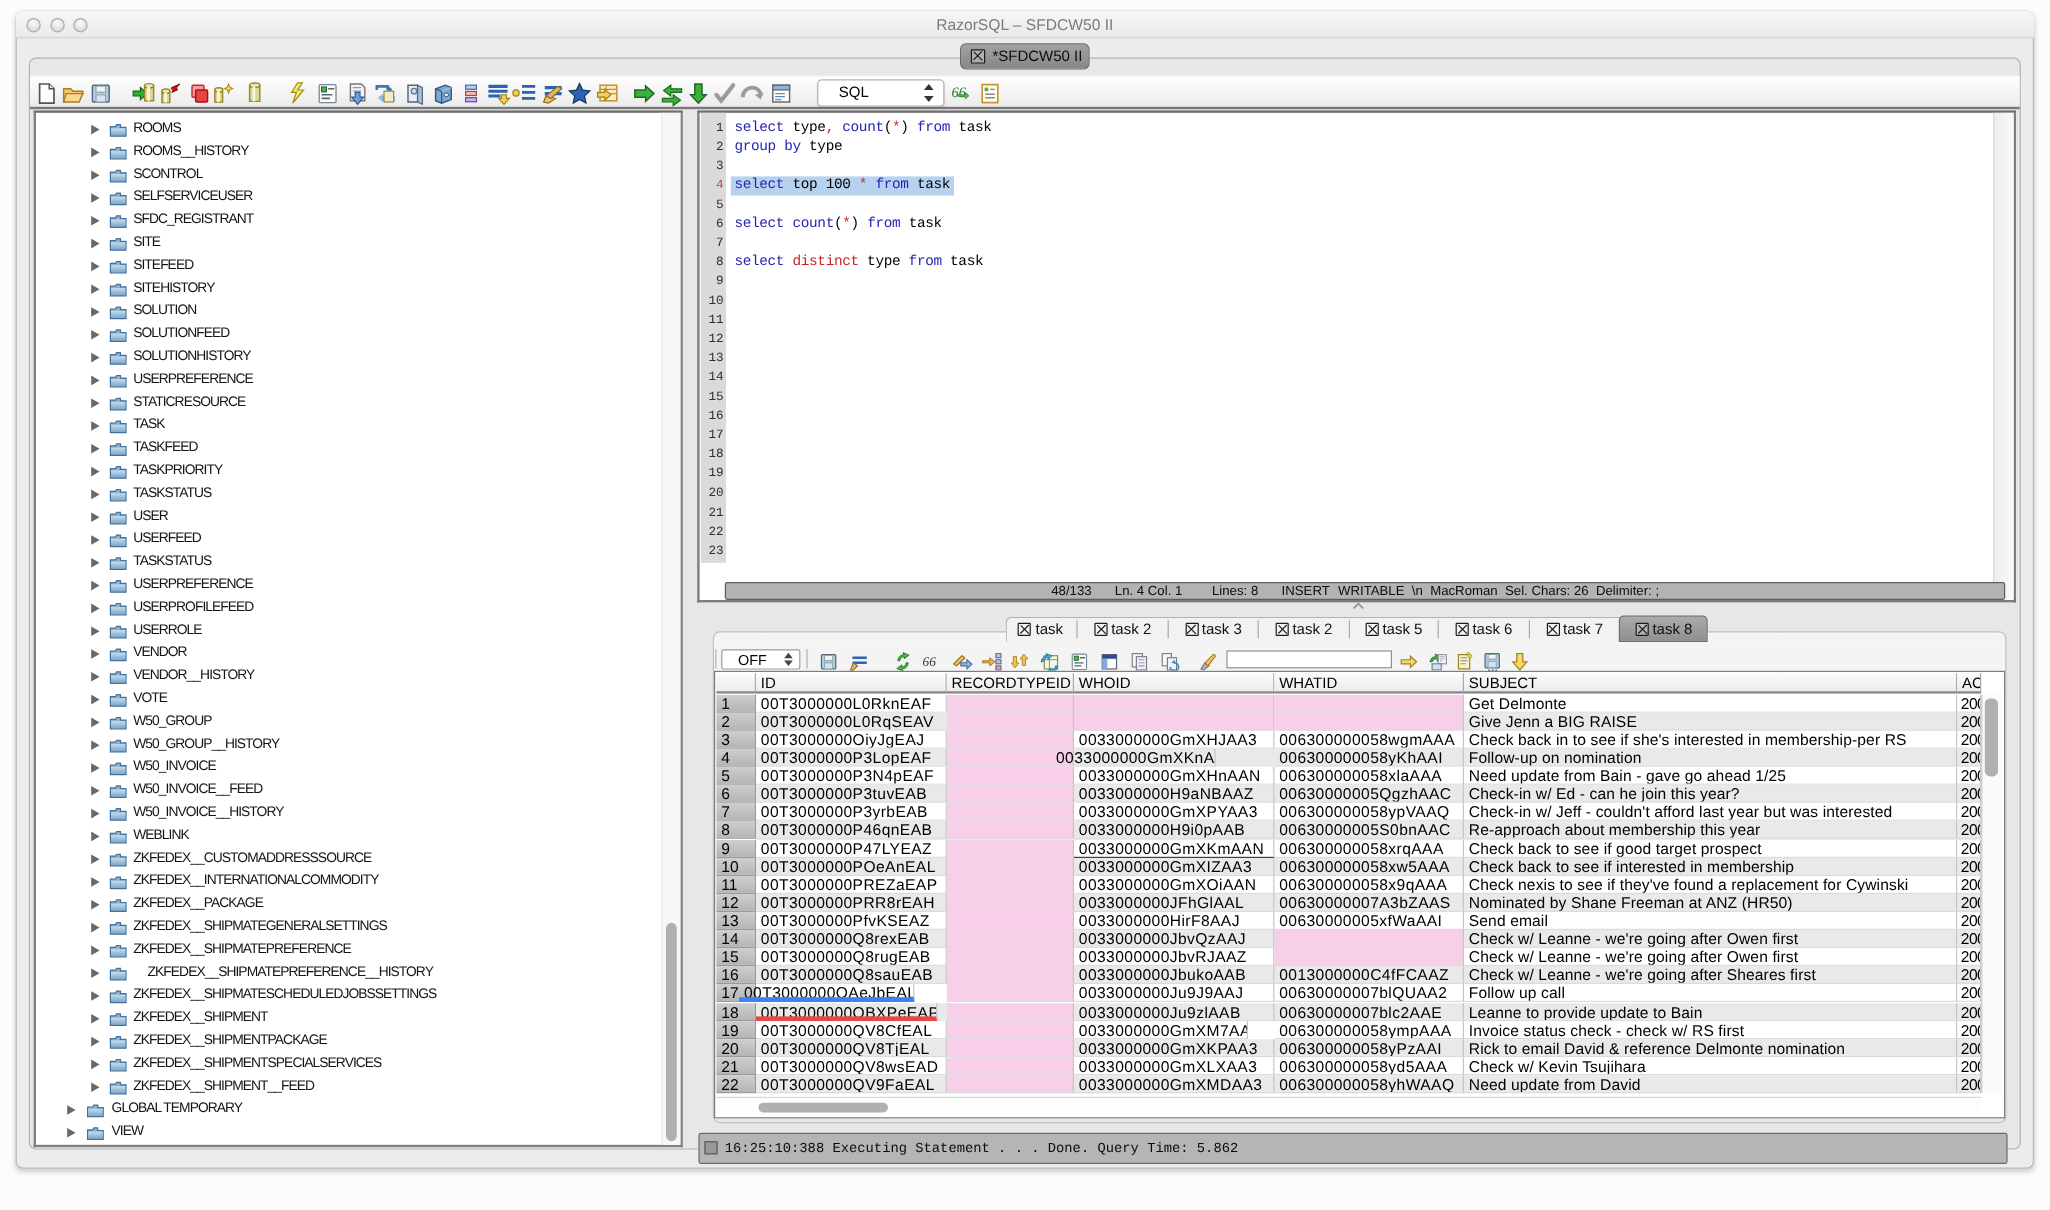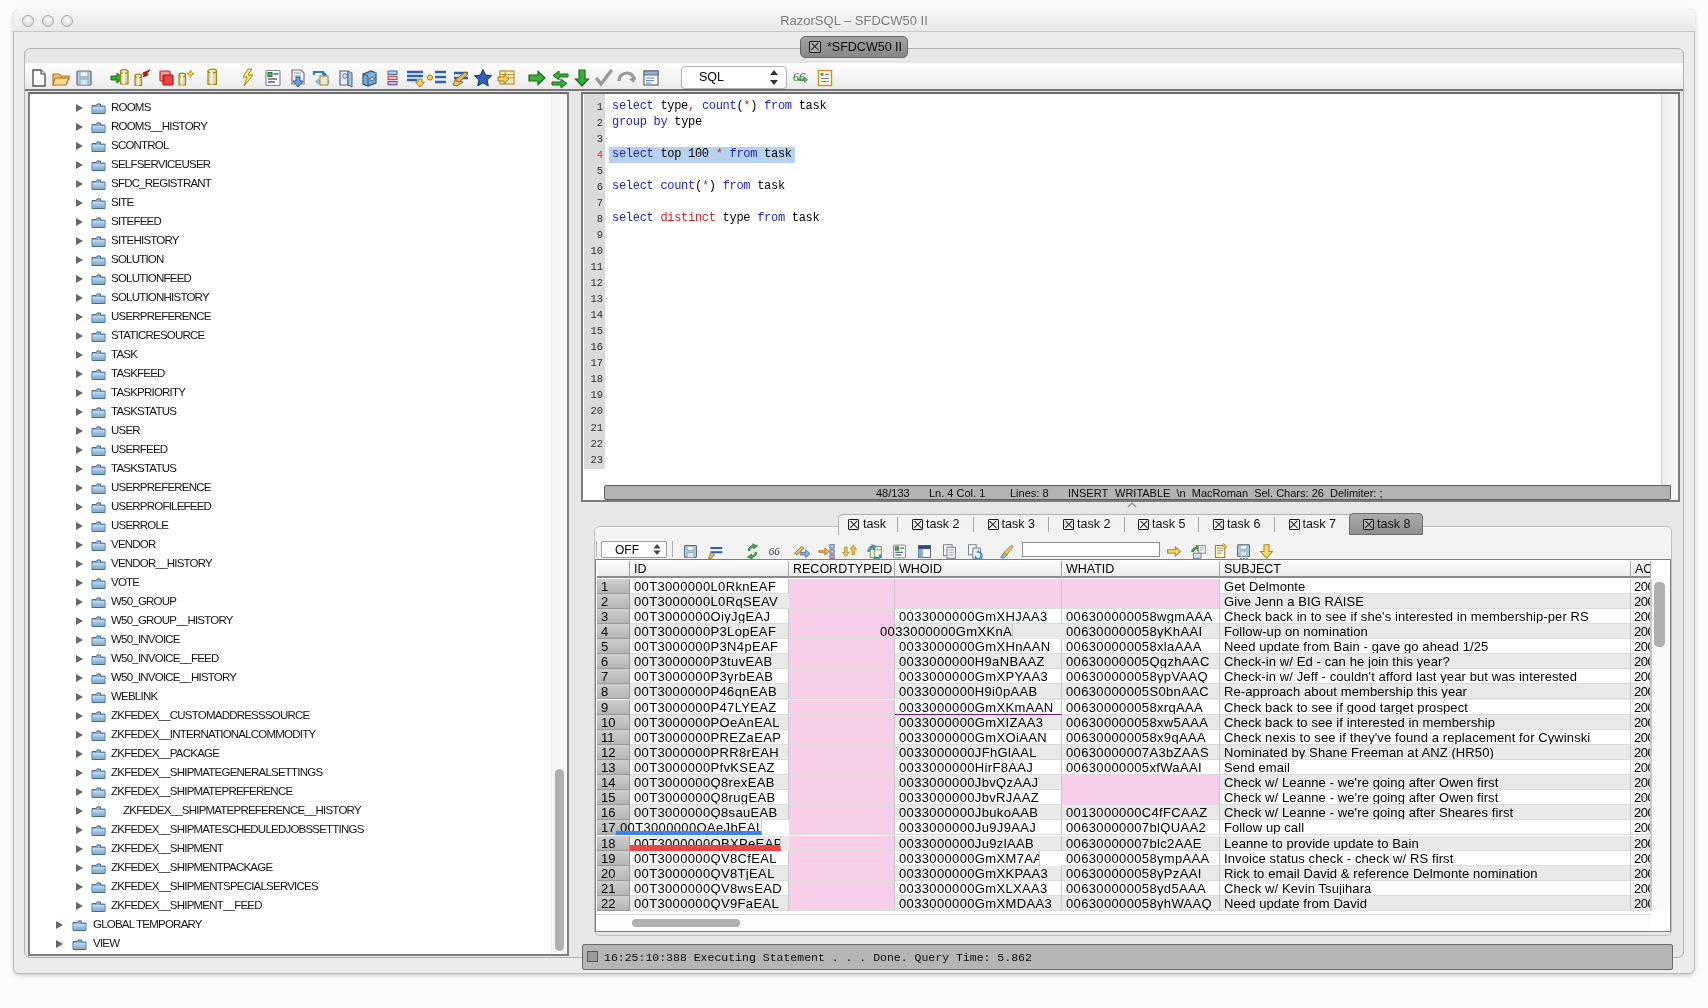--- a/index.html
+++ b/index.html
@@ -1155,21 +1155,21 @@
 <div class="a" style="left:630px;top:820px;width:1022px;height:16px;background:#ffffff"></div>
 <div class="a td rn" style="left:597px;top:820px;width:33px">17</div>
 <div class="a td tw" style="left:616px;top:820px;width:146px;border-bottom:4px solid #3b82f6">00T3000000QAeJbEAL</div>
 <div class="a td " style="left:789px;top:820px;width:106px;background:#f8cfe8;border-bottom:1px solid #dcdcdc"></div>
 <div class="a td tw" style="left:895px;top:820px;width:167px;border-bottom:1px solid #dcdcdc">0033000000Ju9J9AAJ</div>
 <div class="a td tw" style="left:1062px;top:820px;width:158px;border-bottom:1px solid #dcdcdc">00630000007blQUAA2</div>
 <div class="a td ts" style="left:1220px;top:820px;width:411px;border-bottom:1px solid #dcdcdc">Follow up call</div>
 <div class="a td ac" style="left:1631px;top:820px;width:20px;border-bottom:1px solid #dcdcdc">2008</div>
 <div class="a" style="left:630px;top:836px;width:1022px;height:15px;background:#e9e9e9"></div>
 <div class="a td rn" style="left:597px;top:836px;width:33px">18</div>
-<div class="a td tw" style="left:630px;top:836px;width:151px;border-bottom:6px solid #ef4444">00T3000000QBXPeEAP</div>
+<div class="a td tw" style="left:630px;top:836px;width:151px;border-bottom:4px solid #ef4444">00T3000000QBXPeEAP</div>
 <div class="a td " style="left:789px;top:836px;width:106px;background:#f8cfe8;border-bottom:1px solid #dcdcdc"></div>
 <div class="a td tw" style="left:895px;top:836px;width:167px;border-bottom:1px solid #dcdcdc">0033000000Ju9zlAAB</div>
 <div class="a td tw" style="left:1062px;top:836px;width:158px;border-bottom:1px solid #dcdcdc">00630000007blc2AAE</div>
 <div class="a td ts" style="left:1220px;top:836px;width:411px;border-bottom:1px solid #dcdcdc">Leanne to provide update to Bain</div>
 <div class="a td ac" style="left:1631px;top:836px;width:20px;border-bottom:1px solid #dcdcdc">2008</div>
 <div class="a" style="left:630px;top:851px;width:1022px;height:15px;background:#ffffff"></div>
 <div class="a td rn" style="left:597px;top:851px;width:33px">19</div>
 <div class="a td tw" style="left:630px;top:851px;width:159px;border-bottom:1px solid #dcdcdc">00T3000000QV8CfEAL</div>
 <div class="a td " style="left:789px;top:851px;width:106px;background:#f8cfe8;border-bottom:1px solid #dcdcdc"></div>
 <div class="a td tw" style="left:895px;top:851px;width:145px;border-bottom:1px solid #dcdcdc">0033000000GmXM7AAN</div>

